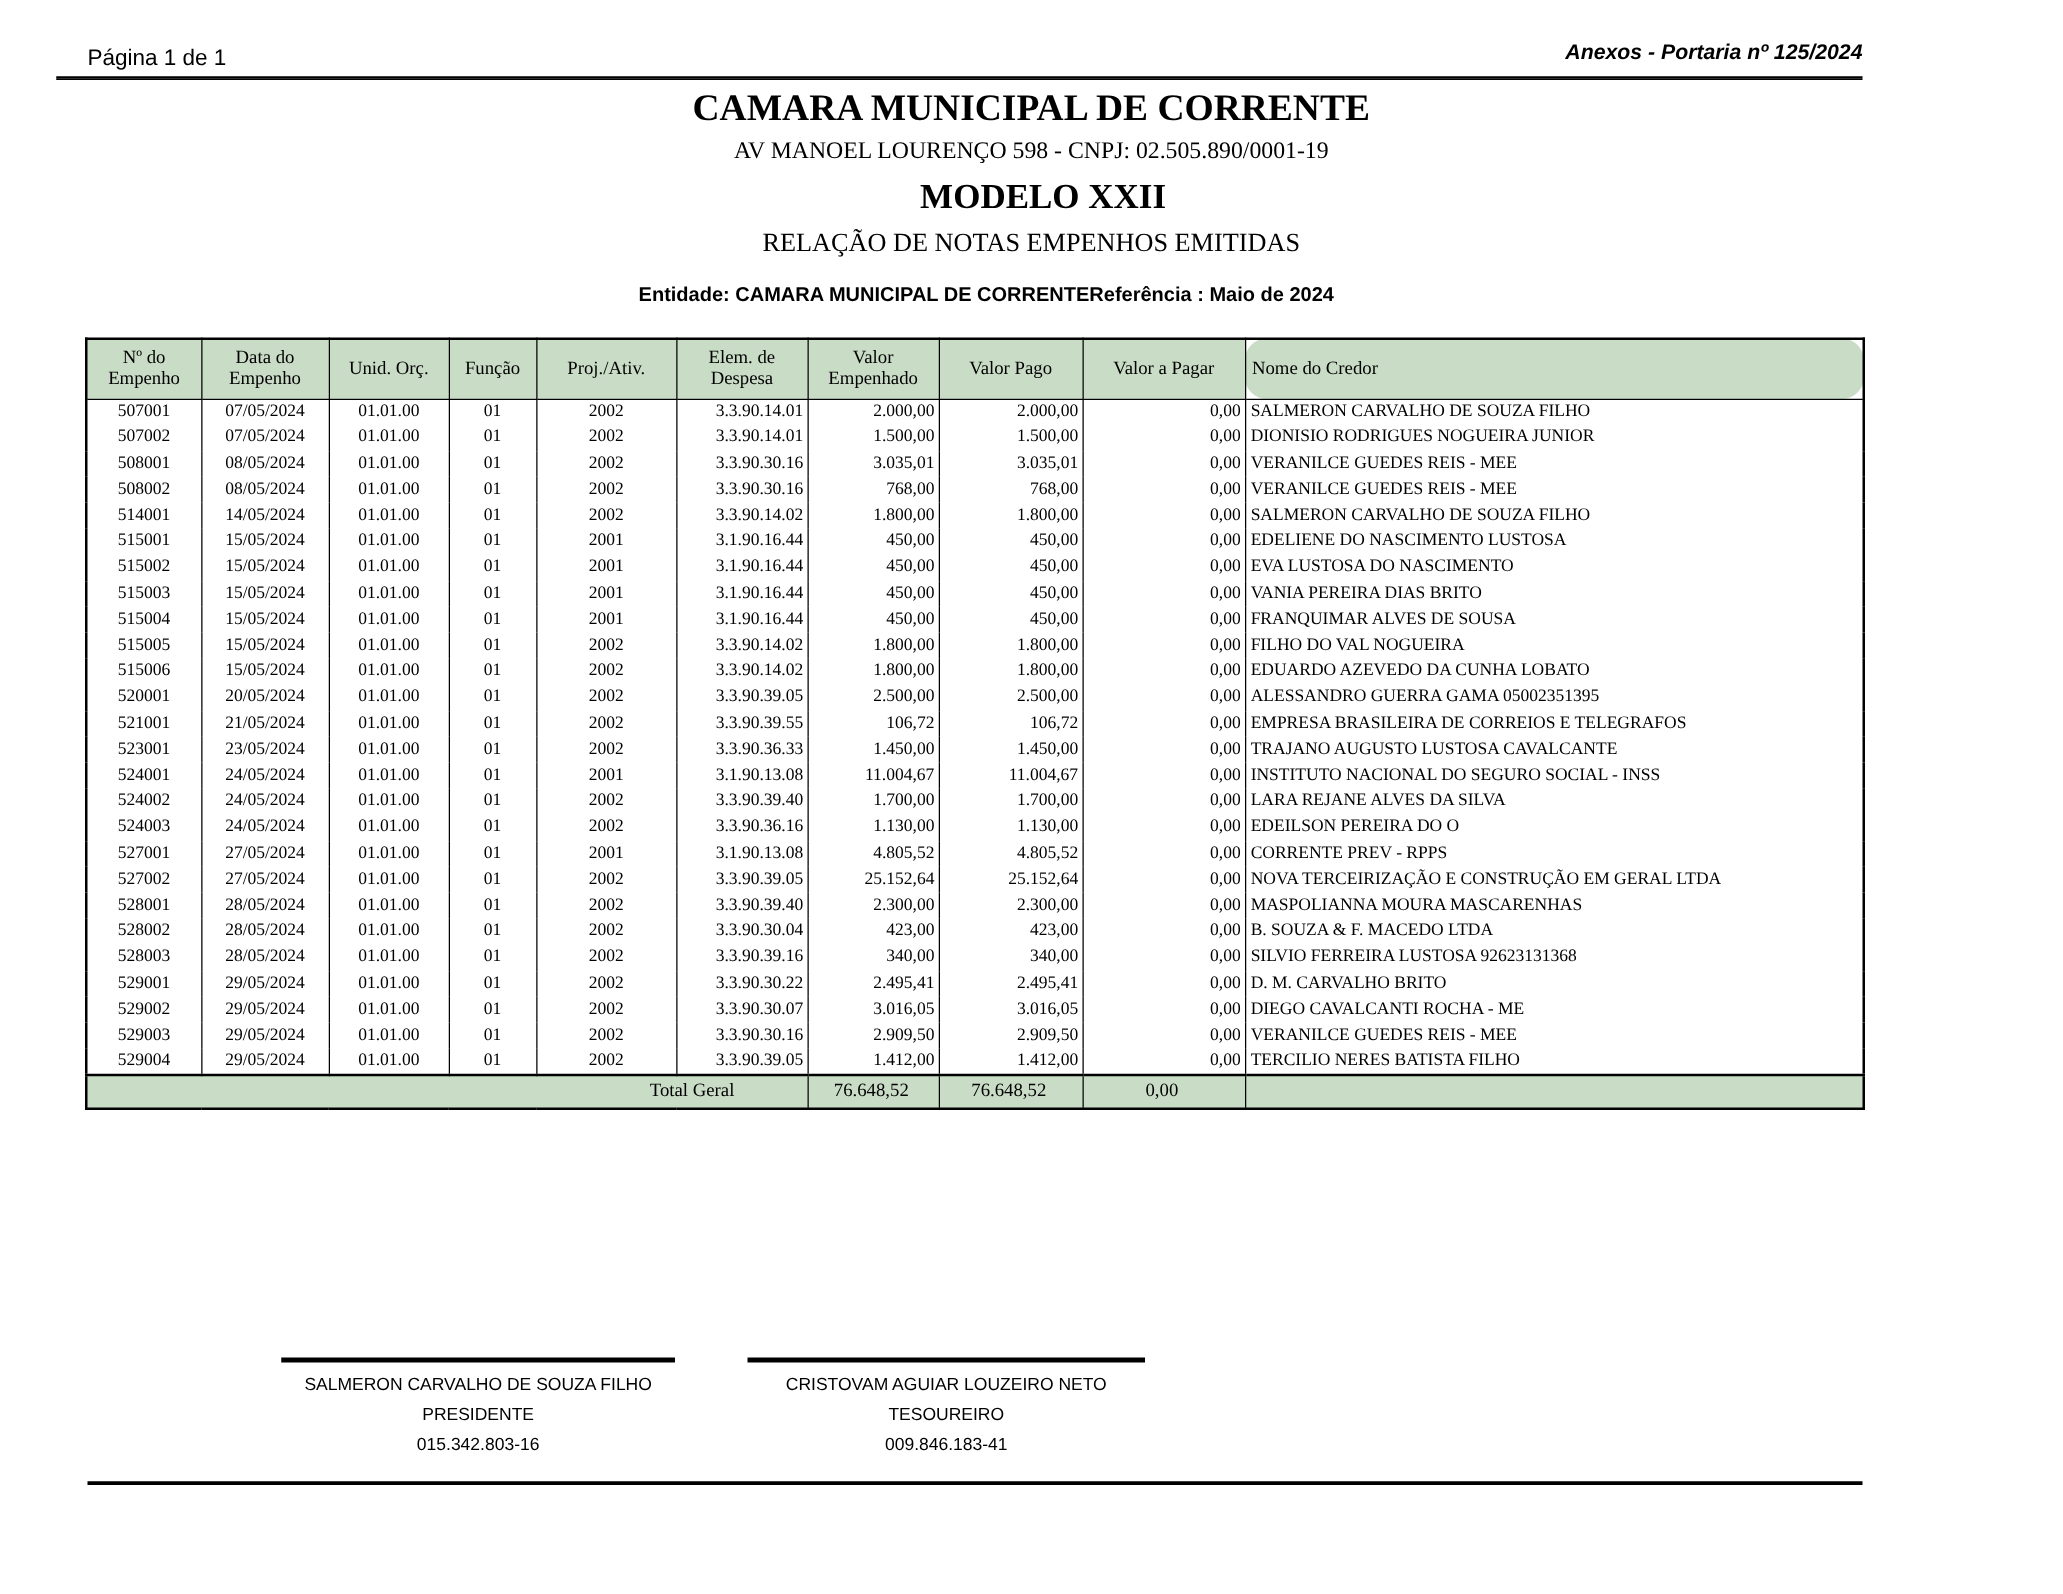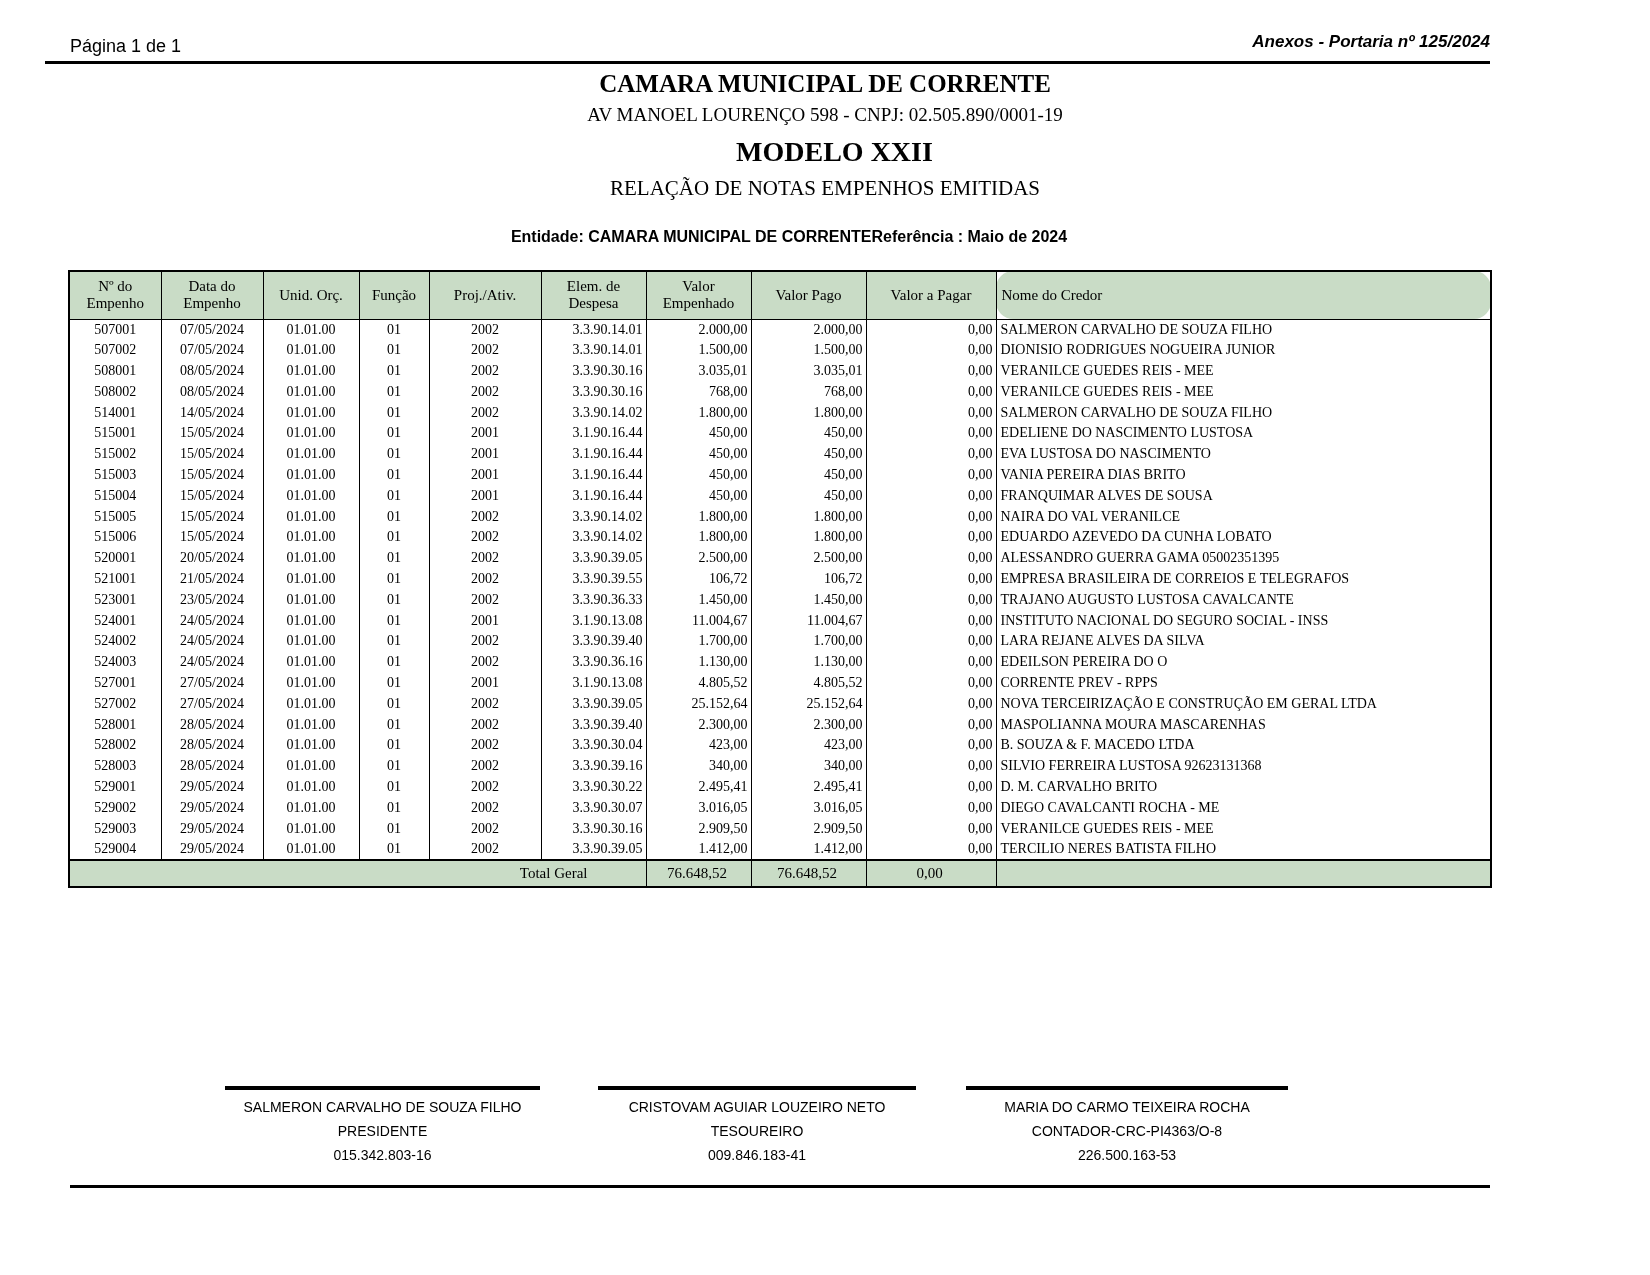--- a/index.html
+++ b/index.html
@@ -12,21 +12,21 @@
   .sans { font-family:"Liberation Sans", sans-serif; }
 
   .page-number { position:absolute; left:70px; top:36px; font-size:18px; }
   .annex { position:absolute; right:160px; top:32px; font-size:17px; font-style:italic; font-weight:bold; }
   .top-rule { position:absolute; left:45px; top:61px; width:1445px; height:2px;
               border-top:2px solid #000; border-bottom:1px solid #000; }
   .bottom-rule { position:absolute; left:70px; top:1185px; width:1420px; height:0;
                  border-top:3px solid #000; }
 
   .title-block { position:absolute; left:0; top:70px; width:1650px; text-align:center; }
-  .org-title { font-size:25px; font-weight:bold; margin:0; }
+  .org-title { font-size:30px; font-weight:bold; margin:0; }
   .org-address { font-size:19px; margin:6px 0 0 0; }
   .model { font-size:28px; font-weight:bold; margin:10px 0 0 0;padding-left:19px; }
   .report-title { font-size:21px; font-weight:normal; margin:8px 0 0 0; }
 
   .entity-row { position:absolute; left:88px; top:228px; width:1402px;
                 display:flex; justify-content:center; font-size:16px; font-weight:bold; }
 
   table { position:absolute; left:68px; top:270px; width:1422px;
           border-collapse:collapse; table-layout:fixed; border:2px solid #000; }
   thead th { background:var(--green); border:1px solid #000; font-weight:normal;
@@ -211,21 +211,21 @@
       <tr>
         <td class="c">515005</td>
         <td class="c">15/05/2024</td>
         <td class="c">01.01.00</td>
         <td class="c">01</td>
         <td class="c">2002</td>
         <td class="r">3.3.90.14.02</td>
         <td class="r">1.800,00</td>
         <td class="r">1.800,00</td>
         <td class="r">0,00</td>
-        <td class="l">NAIRA DO VAL VERANILCE</td>
+        <td class="l">FILHO DO VAL NOGUEIRA</td>
       </tr>
       <tr>
         <td class="c">515006</td>
         <td class="c">15/05/2024</td>
         <td class="c">01.01.00</td>
         <td class="c">01</td>
         <td class="c">2002</td>
         <td class="r">3.3.90.14.02</td>
         <td class="r">1.800,00</td>
         <td class="r">1.800,00</td>
@@ -430,21 +430,15 @@
     <p class="sig-name">SALMERON CARVALHO DE SOUZA FILHO</p>
     <p class="sig-role">PRESIDENTE</p>
     <p class="sig-doc">015.342.803-16</p>
   </div>
   <div class="sig-block s1">
     <div class="sig-line"></div>
     <p class="sig-name">CRISTOVAM AGUIAR LOUZEIRO NETO</p>
     <p class="sig-role">TESOUREIRO</p>
     <p class="sig-doc">009.846.183-41</p>
   </div>
-  <div class="sig-block s2">
-    <div class="sig-line"></div>
-    <p class="sig-name">MARIA DO CARMO TEIXEIRA ROCHA</p>
-    <p class="sig-role">CONTADOR-CRC-PI4363/O-8</p>
-    <p class="sig-doc">226.500.163-53</p>
-  </div>
 </div>
 
 <div class="bottom-rule"></div>
 
 </body></html>

